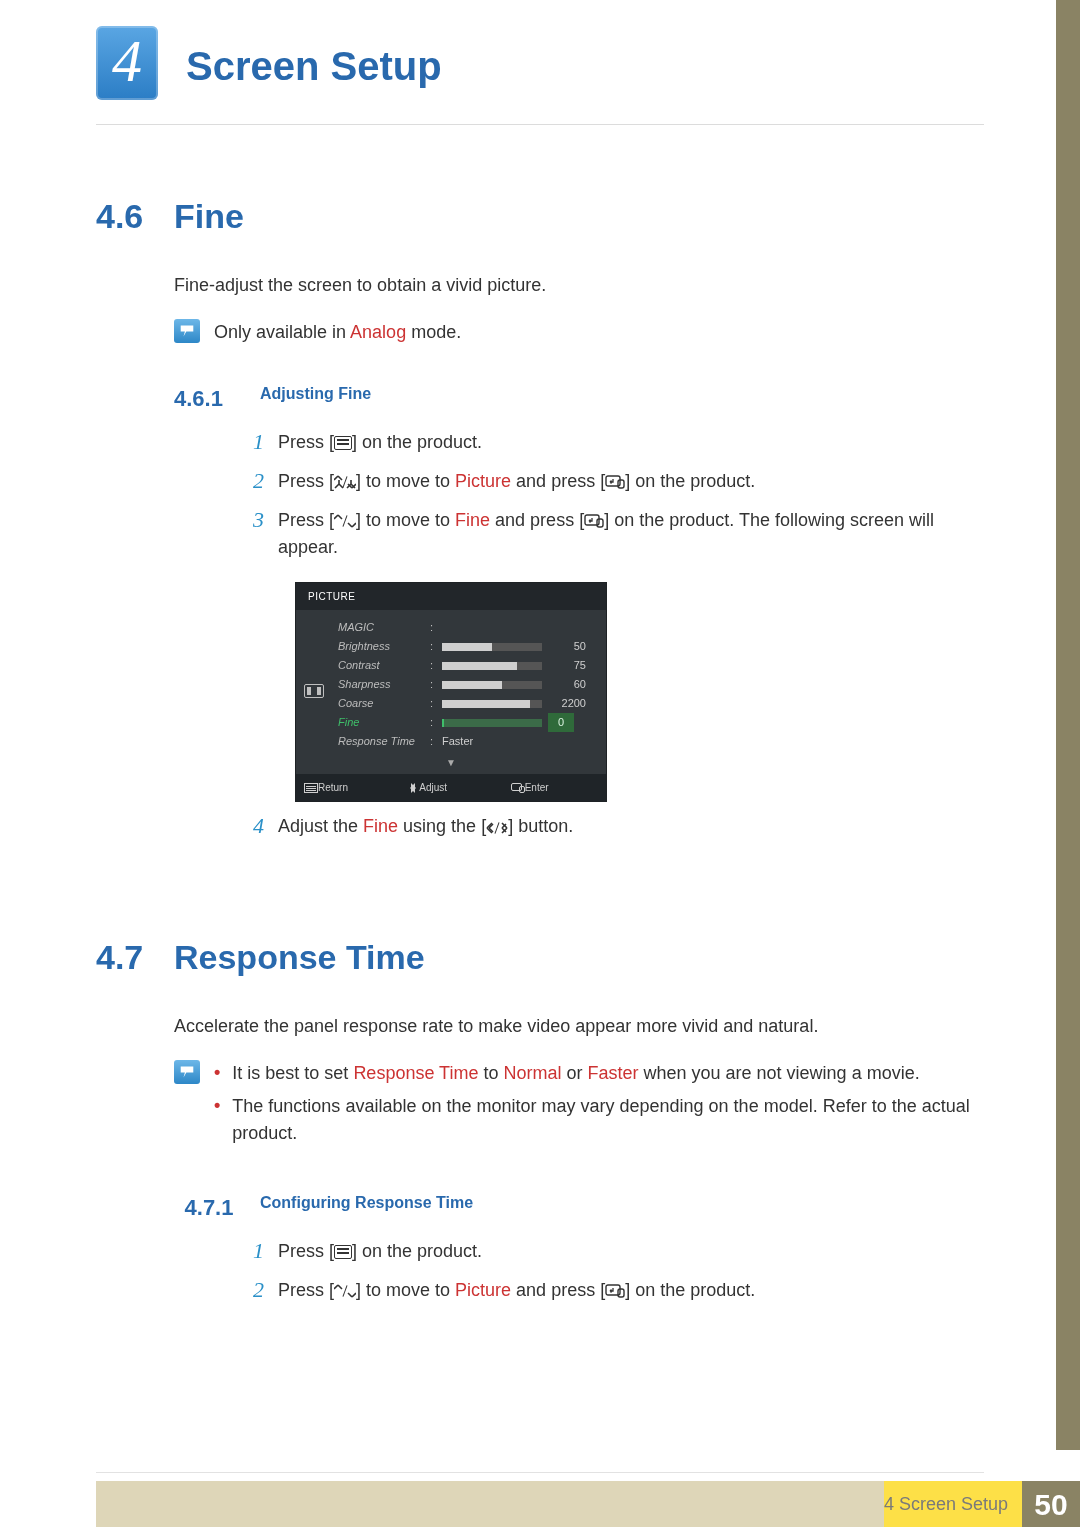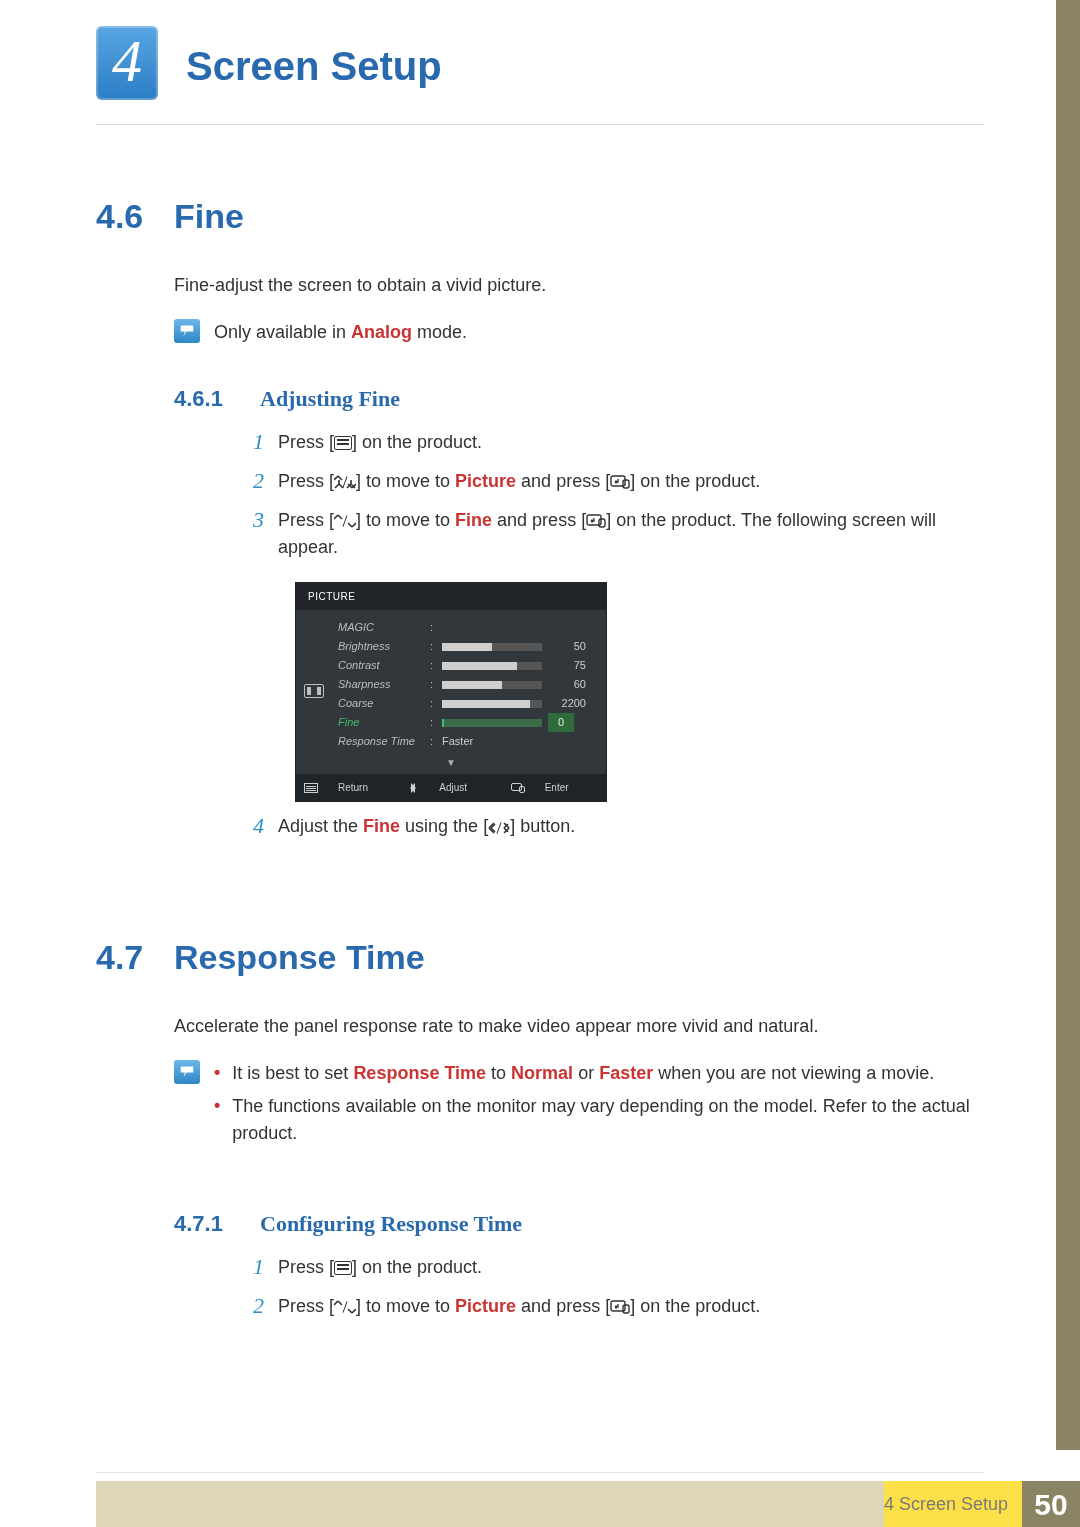--- a/index.html
+++ b/index.html
@@ -22,28 +22,28 @@
   .note-row { display:flex; align-items:flex-start; gap:14px; margin-top:20px; margin-left:78px; }
   .note-icon { width:26px; height:24px; background:linear-gradient(#6db7e8,#2d87c7); border-radius:3px; display:flex; align-items:center; justify-content:center; flex-shrink:0; }
   .note-icon::after { content:""; width:14px; height:12px; background:#fff; clip-path:polygon(5% 5%,95% 5%,95% 55%,45% 55%,25% 95%,35% 55%,5% 55%); }
   .note-text { flex:1; }
   .bul-list { list-style:none; }
   .bul-list li { display:flex; gap:12px; margin-top:6px; }
   .bul-list li:first-child { margin-top:0; }
   .bul-dot { color:#c33; font-weight:700; line-height:1.4; }
   .sub-row { display:flex; margin-top:36px; margin-left:78px;gap:16px; }
   .sub-num { color:#2969ad; font-size:22px; font-weight:700; width:70px; }
-  .sub-title { color:#2969ad; font-size:22px; font-weight:700;font-family:Liberation Serif, serif; }
+  .sub-title { color:#2969ad; font-size:16px; font-weight:700; }
 
   .steps { margin-top:14px; margin-left:148px; }
   .step { display:flex; gap:14px; margin-top:12px; }
   .step-n { color:#2a90c8; font-style:italic; font-size:22px; font-family:Georgia,serif; width:20px; text-align:right; flex-shrink:0; line-height:1.2; }
   .step-t { flex:1; }
 
-  .kw-red { color:#c33; font-weight:700; }
+  .kw-red { color:#c33; font-weight:400; }
 
   .icon-box { display:inline-flex; align-items:center; justify-content:center; vertical-align:-2px; }
   .menu-ic { width:18px; height:14px; border:1.5px solid #333; border-radius:2px; position:relative; }
   .menu-ic::before { content:""; position:absolute; left:2px; right:2px; top:2px; height:2px; background:#333; }
   .menu-ic::after { content:""; position:absolute; left:2px; right:2px; top:6px; height:2px; background:#333; box-shadow:0 4px 0 #333 inset; }
 
   
   .osd-wrap { margin:22px 0 12px 200px; }
   .osd { width:310px; background:#32373b; color:#d7d7d7; font-size:11px; box-shadow:0 0 0 1px #1e2225; }
   .osd-head { background:#22262a; color:#fff; padding:6px 12px; font-size:10px; letter-spacing:.5px; }
@@ -59,21 +59,21 @@
   .osd-bar { width:100px; height:8px; background:#555; position:relative; }
   .osd-bar-fill { position:absolute; left:0; top:0; bottom:0; background:#cfcfcf; }
   .osd-val { width:38px; text-align:right; color:#cfcfcf; }
   .osd-row.hl .osd-label { color:#3fbf6a; }
   .osd-row.hl .osd-bar-fill { background:#3fbf6a; }
   .osd-row.hl .osd-val { background:#2f6a3a; color:#d9f2de; padding:1px 4px; width:auto; min-width:26px; text-align:center; }
   .osd-row.hl .osd-bar { background:#3b6b48; }
   .osd-text { color:#cfcfcf; }
   .osd-arrow { text-align:center; color:#aaa; font-size:10px; padding-bottom:4px; }
   .osd-foot { display:flex; background:#1f2428; color:#cfcfcf; font-size:10px; }
-  .osd-foot div { flex:1; display:flex; align-items:center; gap:20px; padding:6px 8px; }
+  .osd-foot div { flex:1; display:flex; align-items:center; gap:0; padding:6px 8px; }
   .osd-foot span.ic { display:inline-flex; }
   .ic-menu-osd { width:14px; height:10px; border:1px solid #cfcfcf; position:relative; }
   .ic-menu-osd::before{content:"";position:absolute;left:1px;right:1px;top:2px;height:1px;background:#cfcfcf;box-shadow:0 2px 0 #cfcfcf,0 4px 0 #cfcfcf;}
   .ic-adj { width:12px; height:10px; position:relative; }
   .ic-adj::before,.ic-adj::after{content:"";position:absolute;top:0;width:0;height:0;border:5px solid transparent;}
   .ic-adj::before{left:-2px;border-right-color:#cfcfcf;}
   .ic-adj::after{right:-2px;border-left-color:#cfcfcf;}
 
   
   .footer-bar { position:absolute; bottom:0; left:96px; right:0; height:46px; display:flex; }
@@ -283,21 +283,21 @@
               <span><span>It is best to set </span><span class="kw-red">Response Time</span><span> to </span><span class="kw-red">Normal</span><span> or </span><span class="kw-red">Faster</span><span> when you are not viewing a movie.</span></span>
             </li>
           <li>
               <span class="bul-dot">•</span>
               <span>The functions available on the monitor may vary depending on the model. Refer to the actual product.</span>
             </li>
         </ul>
       </div>
     </div>
 
-    <div class="sub-row" style="margin-top:60px;">
+    <div class="sub-row" style="margin-top:44px;text-align:center;">
       <div class="sub-num">4.7.1</div>
       <div class="sub-title">Configuring Response Time</div>
     </div>
 
     <div class="steps">
       <div class="step">
           <div class="step-n">1</div>
         <div class="step-t">
           <span>Press [</span><span class="icon-box">
               <span class="menu-ic"></span>

